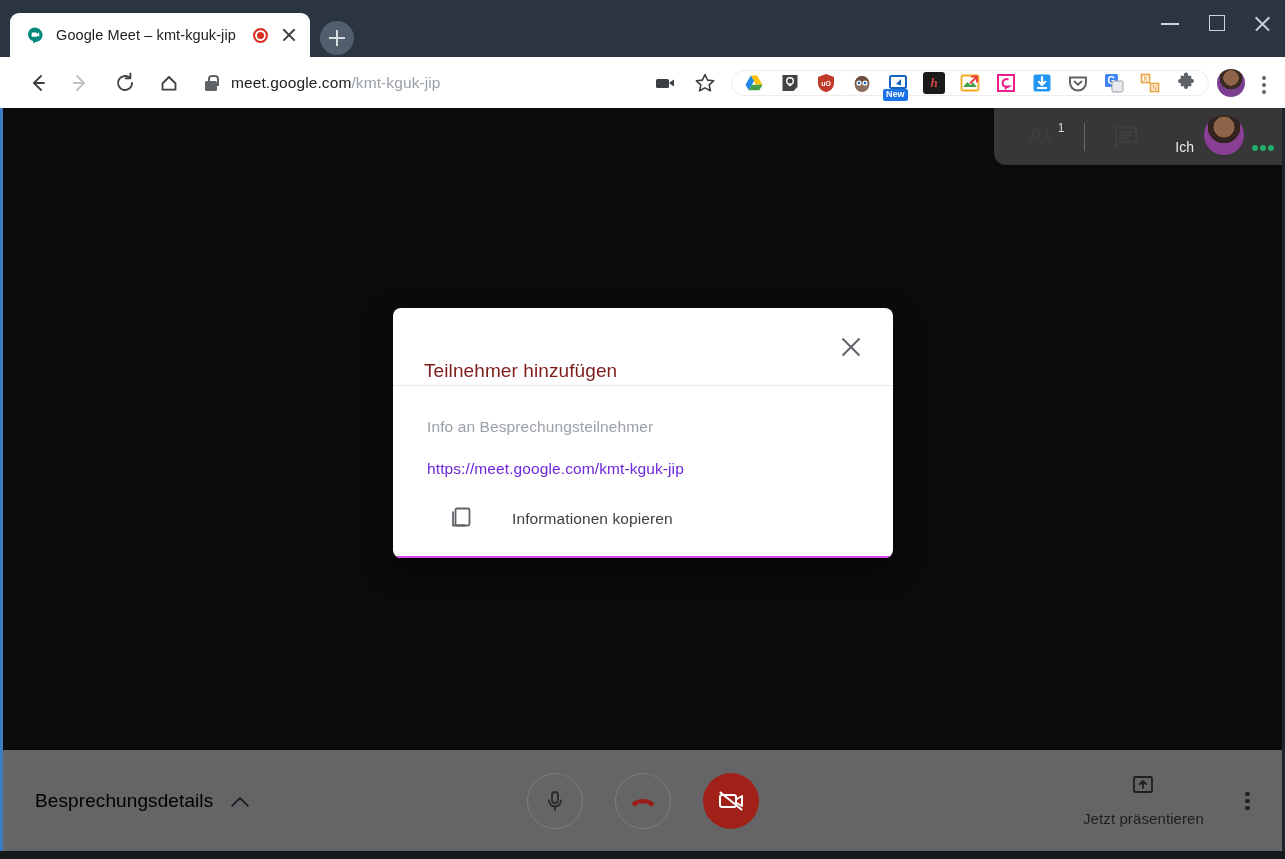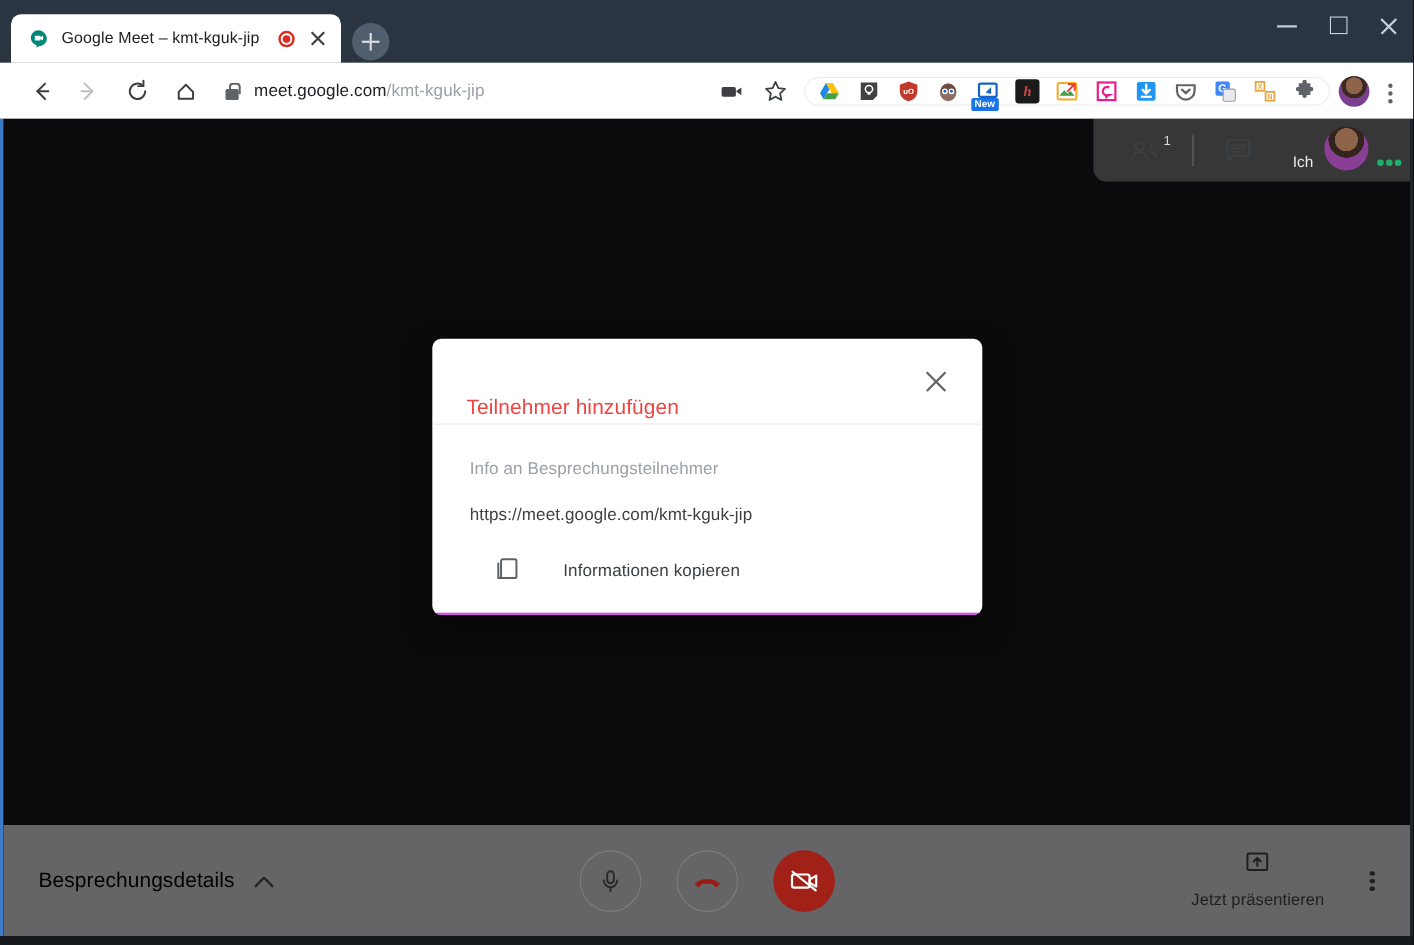--- a/index.html
+++ b/index.html
@@ -238,35 +238,35 @@
   }
   .dlg-head {
     height: 78px;
     display: flex; align-items: center;
     padding: 0 28px 0 31px;
     border-bottom: 1px solid #e8eaed;
   }
   .dlg-title {
     flex: 1 1 auto;
     font-size: 19px;
-    color: #ef4444;
+    color: #7f1d1d;
     letter-spacing: .1px;
     margin-top: 48px;
   }
   .dlg-close { width: 28px; height: 28px; position: relative; flex:0 0 28px; }
   .dlg-close::before, .dlg-close::after {
     content:""; position:absolute; left:2px; top:13px;
     width:24px; height:1.8px; background:#5f6368;
   }
   .dlg-close::before { transform: rotate(45deg); }
   .dlg-close::after  { transform: rotate(-45deg); }
 
   .dlg-body { padding: 32px 31px 22px 34px; border-bottom: 2px solid #d946ef; }
   .dlg-subtitle { font-size: 15.5px; color: #9aa0a6; letter-spacing:.1px; }
-  .dlg-link { font-size: 15.5px; color: #404040; margin-top: 24px; letter-spacing:.1px; }
+  .dlg-link { font-size: 15.5px; color: #6d28d9; margin-top: 24px; letter-spacing:.1px; }
   .dlg-copy {
     display: flex; align-items: center;
     margin-top: 26px;
     padding-left: 21px;
   }
   .dlg-copy-label { font-size: 15.5px; color: #3c4043; margin-left: 38px; letter-spacing:.1px; }
   .dlg-foot {
     height: 86px;
     display: flex; align-items: center;
     padding-left: 31px;

